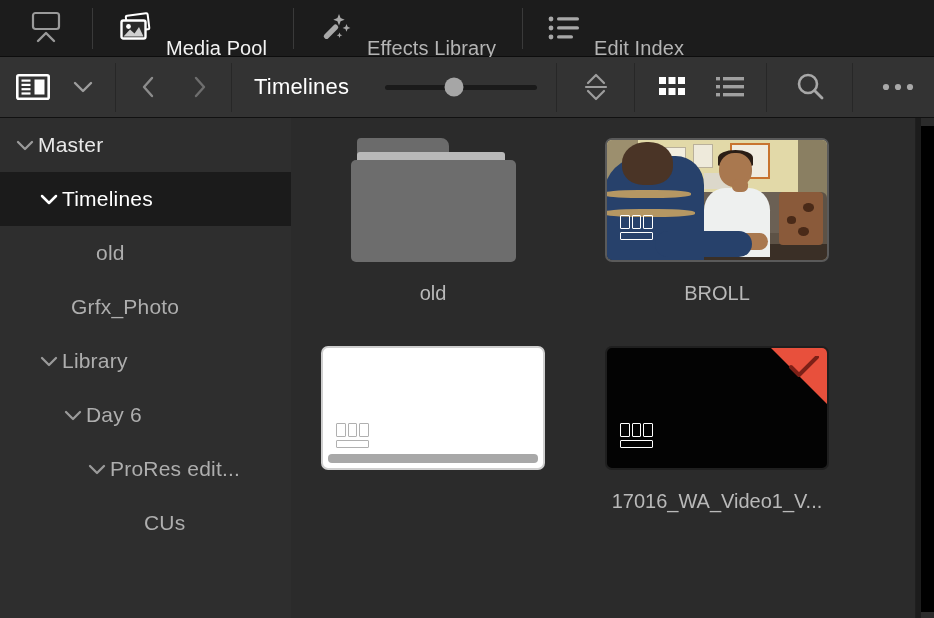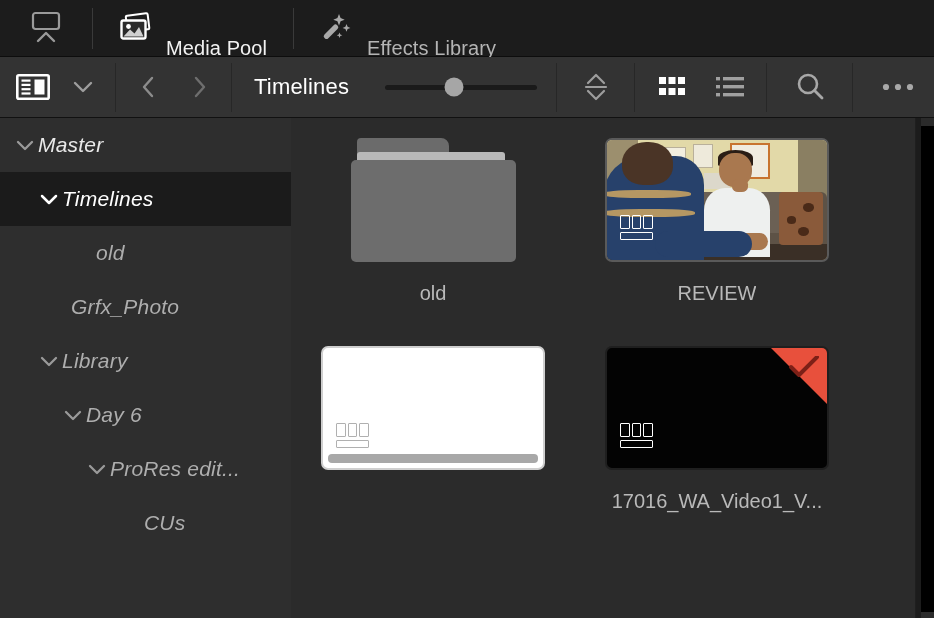--- a/index.html
+++ b/index.html
@@ -68,21 +68,20 @@
     position:absolute; width:19px; height:19px; border-radius:50%;
     background:#a6a6a6; top:50%; transform:translate(-50%,-50%);
   }
 
   
   .sidebar {
     position:absolute; left:0; top:118px; width:334px; height:500px;
     background:#2e2e2e;
     border-right:1px solid #1a1a1a;
     overflow:hidden;
-    font-style:italic;
   }
   .tree-row {
     height:54px; display:flex; align-items:center;
     position:relative; white-space:nowrap;
   }
   .tree-row.selected { background:#1b1b1b; }
   .tw-caret {
     width:26px; height:26px; flex:0 0 26px;
     display:flex; align-items:center; justify-content:center;
   }
@@ -247,20 +246,33 @@
         <svg width="34" height="32" viewBox="0 0 34 32">
           <rect x="3" y="17" width="18" height="5.4" rx="2.5" fill="#a8a8a8" transform="rotate(-45 12 19.7)"></rect>
           <path d="M20 2 l1.6 4.1 4.1 1.6 -4.1 1.6 -1.6 4.1 -1.6 -4.1 -4.1 -1.6 4.1 -1.6 z" fill="#a8a8a8"></path>
           <path d="M27.5 12 l1.1 2.8 2.8 1.1 -2.8 1.1 -1.1 2.8 -1.1 -2.8 -2.8 -1.1 2.8 -1.1 z" fill="#a8a8a8"></path>
           <path d="M20.5 20.5 l.8 2 2 .8 -2 .8 -.8 2 -.8 -2 -2 -.8 2 -.8 z" fill="#a8a8a8"></path>
         </svg>
       </span>
       <span class="tab-label">Effects Library</span>
     </div>
 
+    <div class="tab">
+      <span class="tab-icon">
+        <svg width="32" height="26" viewBox="0 0 32 26">
+          <circle cx="3" cy="4" r="2.4" fill="#a8a8a8"></circle>
+          <circle cx="3" cy="13" r="2.4" fill="#a8a8a8"></circle>
+          <circle cx="3" cy="22" r="2.4" fill="#a8a8a8"></circle>
+          <rect x="9" y="2.2" width="22" height="3.4" rx="1.6" fill="#a8a8a8"></rect>
+          <rect x="9" y="11.2" width="22" height="3.4" rx="1.6" fill="#a8a8a8"></rect>
+          <rect x="9" y="20.2" width="16" height="3.4" rx="1.6" fill="#a8a8a8"></rect>
+        </svg>
+      </span>
+      <span class="tab-label">Edit Index</span>
+    </div>
   </div>
 
   <div class="toolbar">
 
     <div class="tb-seg sep">
       <span class="tb-btn">
         <svg width="34" height="26" viewBox="0 0 34 26">
           <rect x="1.3" y="1.3" width="31.4" height="23.4" rx="1.5" fill="none" stroke="#ffffff" stroke-width="2.6"></rect>
           <rect x="5.5" y="5.5" width="9" height="2.2" fill="#ffffff"></rect>
           <rect x="5.5" y="9.8" width="9" height="2.2" fill="#ffffff"></rect>
@@ -465,21 +477,21 @@
             <div class="badge">
               <div class="b-row">
                   <span class="b-cell"></span>
                   <span class="b-cell"></span>
                   <span class="b-cell"></span>
                 </div>
               <div class="b-bar"></div>
             </div>
           </div>
         </div>
-        <div class="cell-label">REVIEW</div>
+        <div class="cell-label">BROLL</div>
       </div>
 
       <div class="cell">
         <div class="thumb-box">
           <div class="media white">
             <div class="badge gray">
               <div class="b-row">
                   <span class="b-cell"></span>
                   <span class="b-cell"></span>
                   <span class="b-cell"></span>

